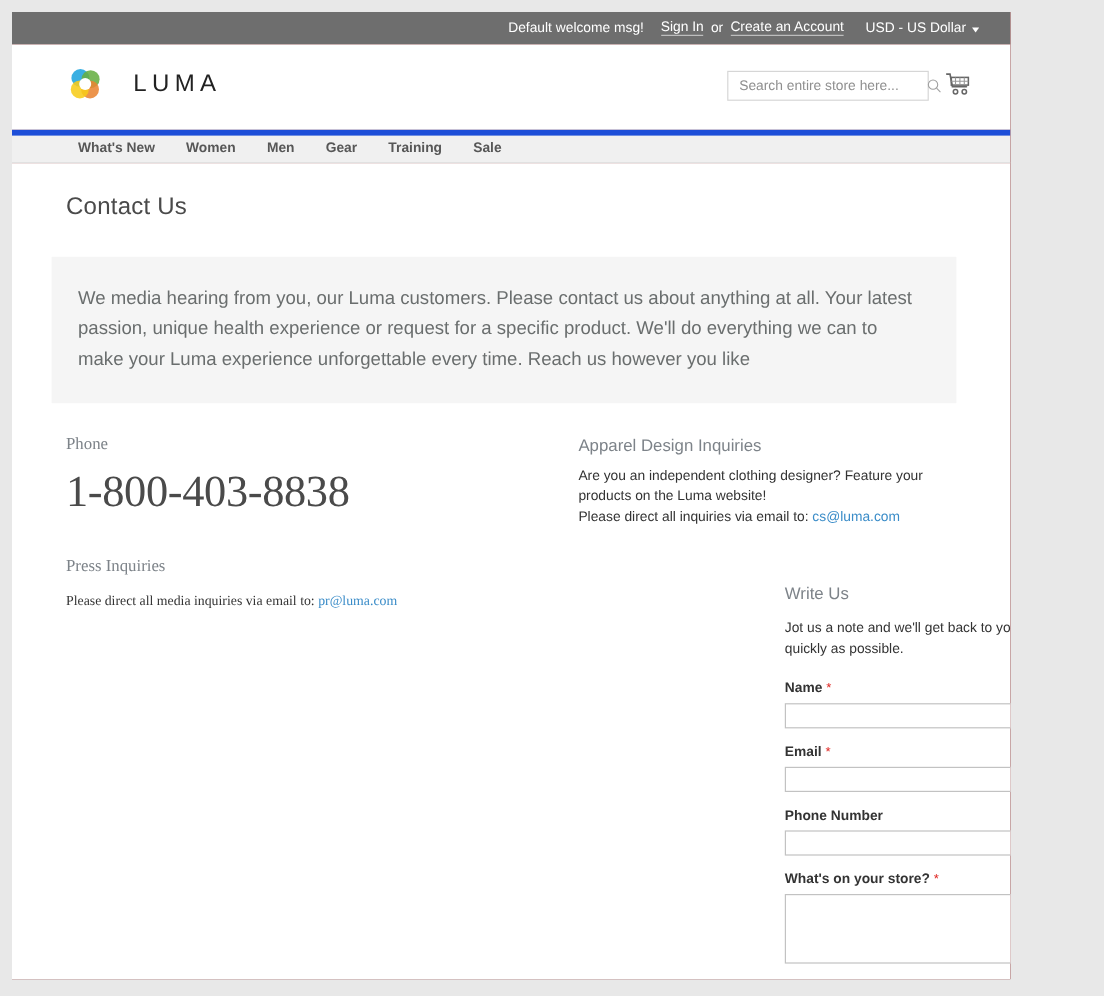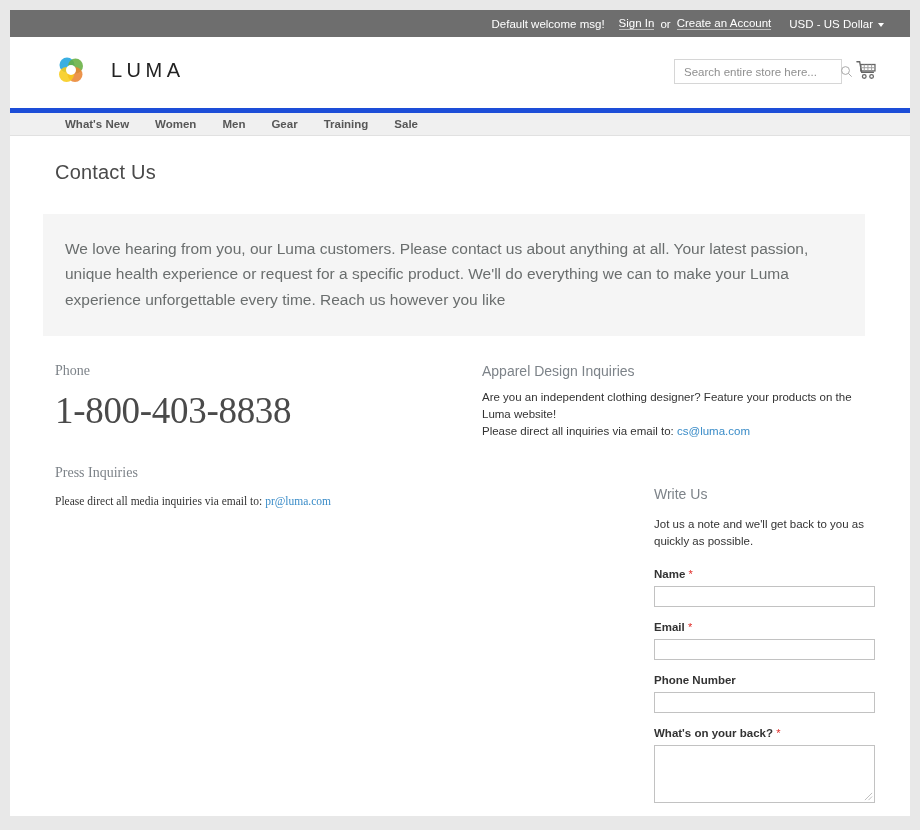--- a/index.html
+++ b/index.html
@@ -18,21 +18,21 @@
     width: 920px;
     height: 830px;
     background: #e8e8e8;
   }
 
   
   .page-frame {
     position: absolute;
     left: 10px;
     top: 10px;
-    width: 900px;
+    width: 832px;
     height: 806px;
     background: #7f1d1d;
     overflow: hidden;
   }
 
   
   .topbar {
     height: 27px;
     background: #6e6e6e;
     color: #ffffff;
@@ -332,21 +332,21 @@
       <div class="nav-item">Men</div>
       <div class="nav-item">Gear</div>
       <div class="nav-item">Training</div>
       <div class="nav-item">Sale</div>
     </div>
 
     <div class="content">
 
       <div class="page-title">Contact Us</div>
 
-      <div class="intro-box">We love hearing from you, our Luma customers. Please contact us about anything at all. Your latest passion, unique health experience or request for a specific product. We'll do everything we can to make your Luma experience unforgettable every time. Reach us however you like</div>
+      <div class="intro-box">We media hearing from you, our Luma customers. Please contact us about anything at all. Your latest passion, unique health experience or request for a specific product. We'll do everything we can to make your Luma experience unforgettable every time. Reach us however you like</div>
 
       <div class="cols">
 
         <div class="col-left">
 
           <div>
             <div class="sec-title">Phone</div>
             <div class="phone-number">1-800-403-8838</div>
           </div>
 
@@ -395,21 +395,21 @@
 
         <div class="field">
           <label class="field-label">
             <span>Phone Number</span>
           </label>
           <input type="text" style="">
         </div>
 
         <div class="field">
           <label class="field-label">
-            <span>What's on your back?</span>
+            <span>What's on your store?</span>
             <span class="req">*</span>
           </label>
           <div class="ta-wrap">
             <textarea style=""></textarea>
             <svg class="ta-grip" viewBox="0 0 10 10">
               <line x1="9" y1="1" x2="1" y2="9" stroke="#b0b0b0" stroke-width="0.9"></line>
               <line x1="9" y1="5" x2="5" y2="9" stroke="#b0b0b0" stroke-width="0.9"></line>
             </svg>
           </div>
         </div>

